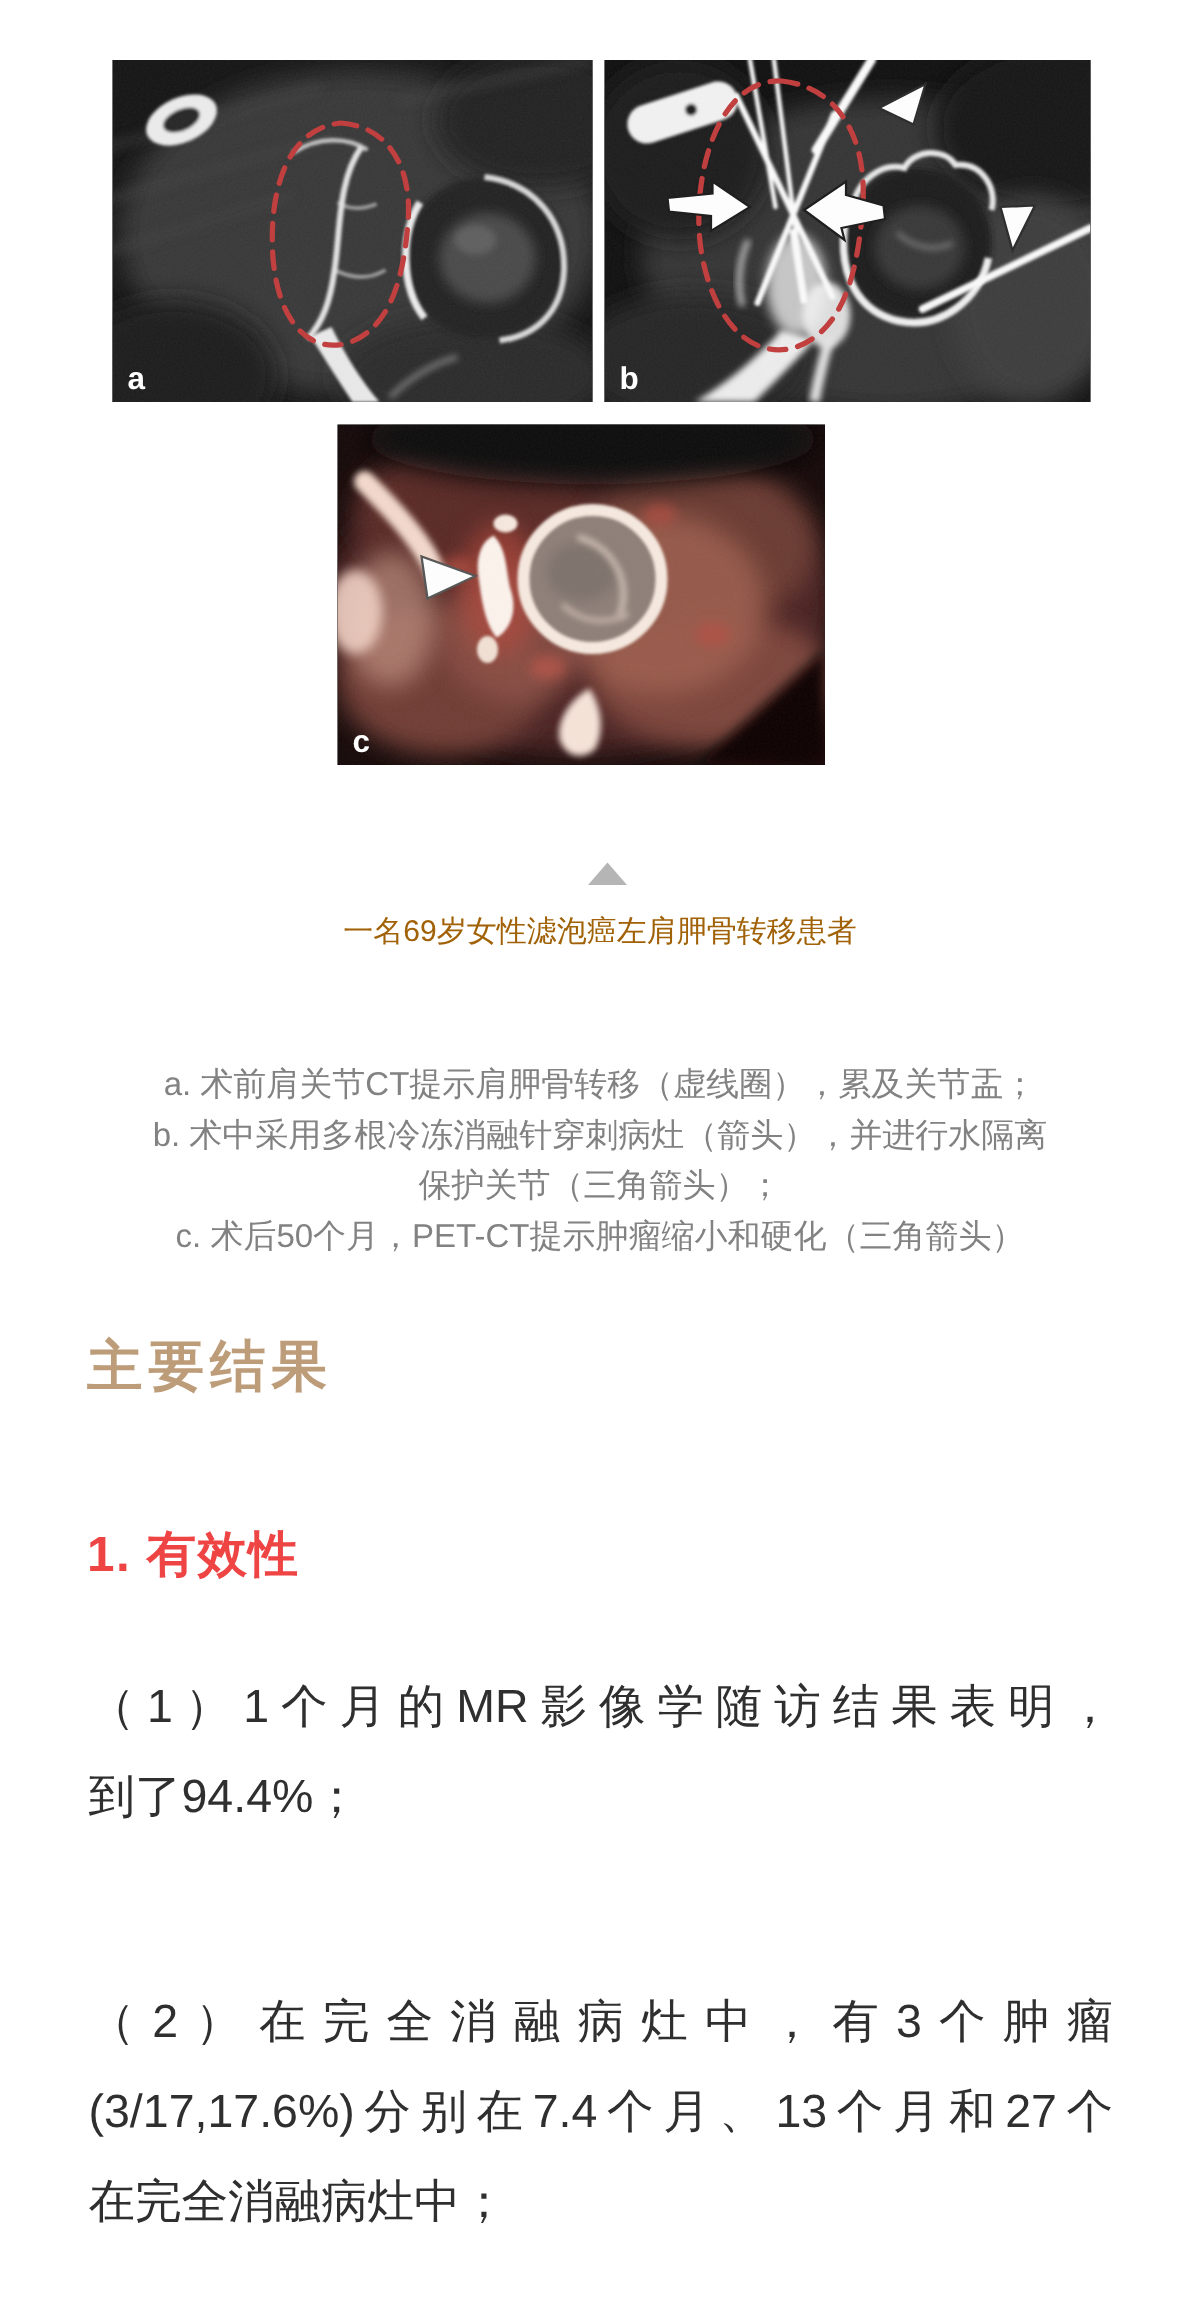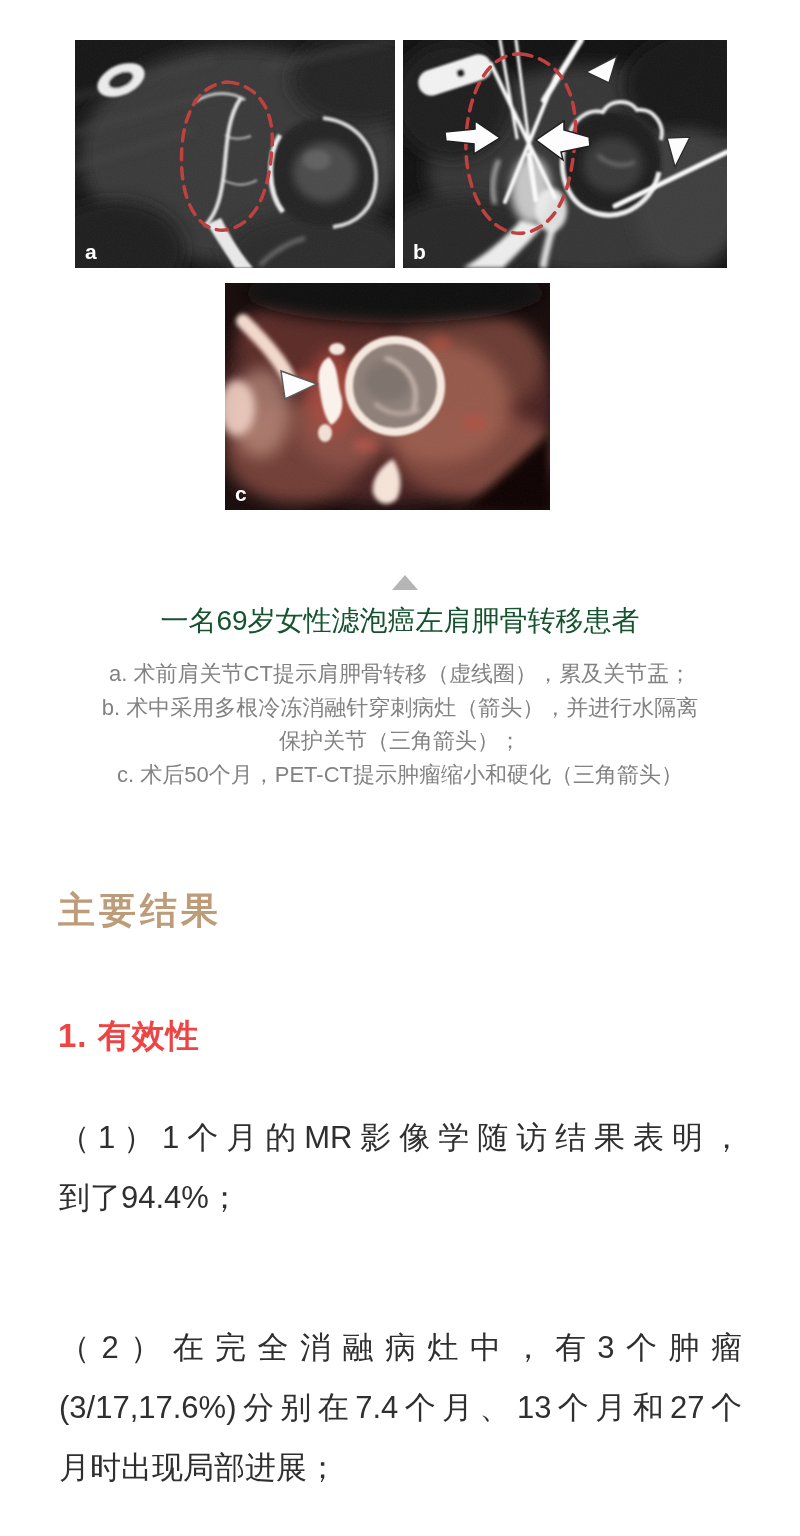--- a/index.html
+++ b/index.html
@@ -18,23 +18,23 @@
     font-family:"Liberation Sans", sans-serif;
     font-size:21px; font-weight:bold; fill:#ffffff;
   }
   .divider-triangle {
     position:absolute; left:392px; top:575px; width:0; height:0;
     border-left:13px solid transparent; border-right:13px solid transparent;
     border-bottom:15px solid #b5b5b5;
   }
   .caption-title {
     position:absolute; left:0; top:603px; width:800px;
-    text-align:center; font-size:28px; line-height:36px; color:#14532d;
-  }
-  .caption-block { position:absolute; left:40px; top:657px; width:720px; }
+    text-align:center; font-size:20px; line-height:36px; color:#a16207;
+  }
+  .caption-block { position:absolute; left:40px; top:706px; width:720px; }
   .cap-line {
     text-align:center; font-size:22px; line-height:33.5px; color:#828282;
   }
   .section-title {
     position:absolute; left:58px; top:886px;
     font-family:"Liberation Serif", serif;
     font-size:37px; font-weight:bold; color:#bd9c79; letter-spacing:4px;
   }
   .subsection-heading {
     position:absolute; left:58px; top:1014px;
@@ -207,16 +207,16 @@
   <h3 class="subsection-heading" style="margin:0">1. 有效性</h3>
 
   <div class="para para-1">
     <div class="para-line">（1）1个月的MR影像学随访结果表明，</div>
     <div class="para-line last">到了94.4%；</div>
   </div>
 
   <div class="para para-2">
     <div class="para-line">（2）在完全消融病灶中，有3个肿瘤</div>
     <div class="para-line">(3/17,17.6%)分别在7.4个月、13个月和27个</div>
-    <div class="para-line last">月时出现局部进展；</div>
+    <div class="para-line last">在完全消融病灶中；</div>
   </div>
 
 </div>
 
 </body></html>

